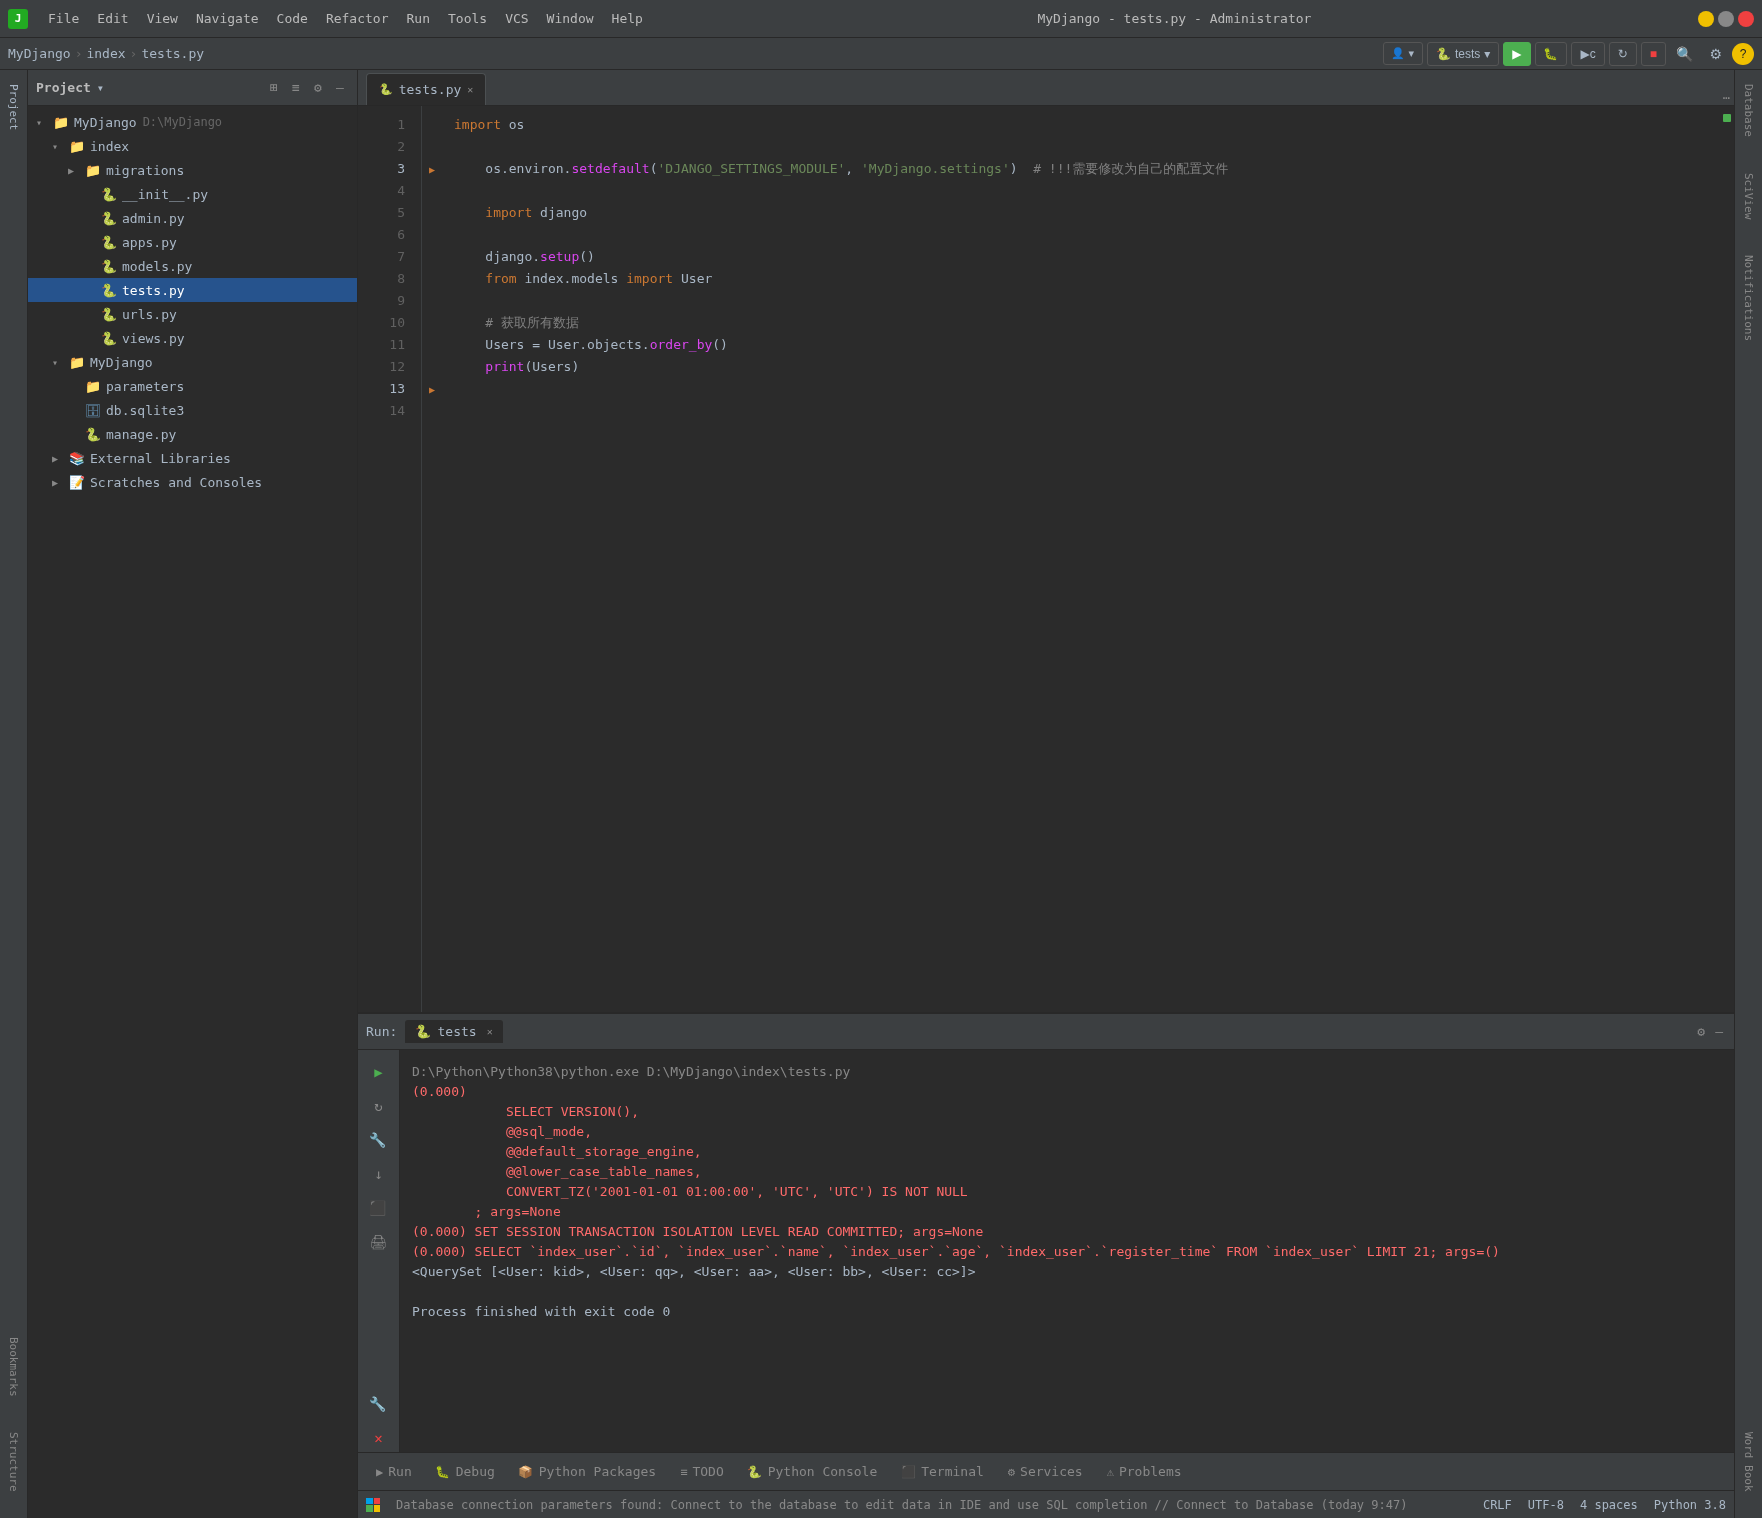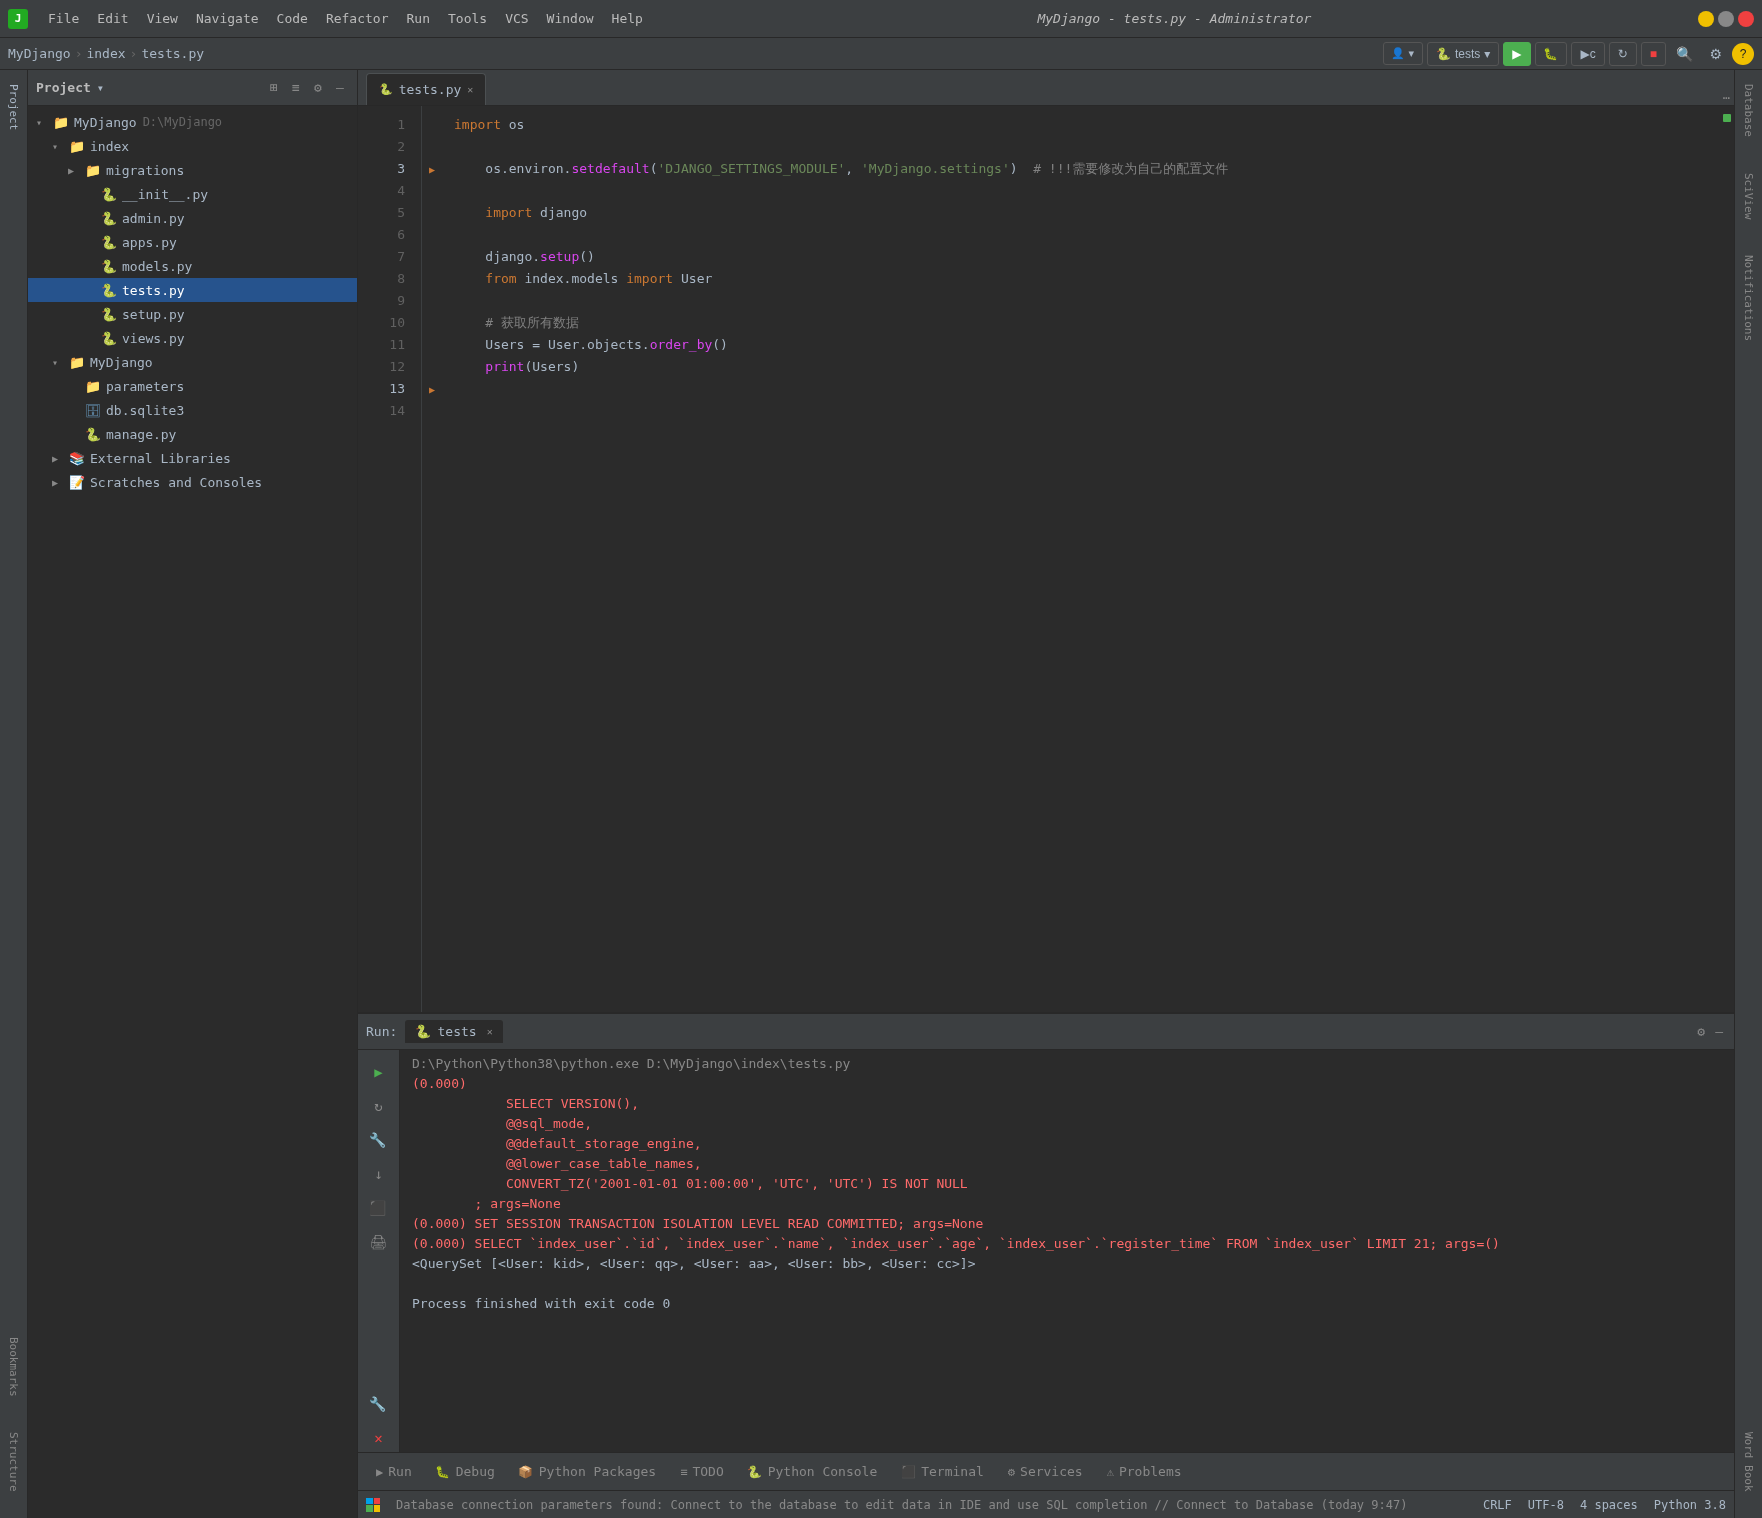--- a/index.html
+++ b/index.html
@@ -3,21 +3,21 @@
   <meta charset="utf-8">
   <style>
     * { margin: 0; padding: 0; box-sizing: border-box; }
     body { background: #2b2b2b; color: #a9b7c6; font-family: 'Consolas', 'Monaco', monospace; font-size: 13px; width: 1762px; height: 1518px; overflow: hidden; display: flex; flex-direction: column; }
 
     
     .title-bar { background: #3c3f41; height: 38px; display: flex; align-items: center; padding: 0 8px; gap: 12px; border-bottom: 1px solid #282828; flex-shrink: 0; }
     .title-bar-icon { width: 20px; height: 20px; background: #22aa22; border-radius: 3px; display: flex; align-items: center; justify-content: center; color: white; font-size: 11px; font-weight: bold; }
     .title-bar-menus { display: flex; gap: 2px; }
     .title-bar-menus span { padding: 3px 8px; color: #bbbbbb; font-size: 13px; cursor: pointer; border-radius: 3px; }
-    .title-bar-center { flex: 1; text-align: center; color: #bbbbbb; font-size: 13px; font-style: italic; }
+    .title-bar-center { flex: 1; text-align: center; color: #bbbbbb; font-size: 13px; }
 
     
     .breadcrumb-bar { background: #3c3f41; height: 32px; display: flex; align-items: center; padding: 0 8px; gap: 4px; border-bottom: 1px solid #282828; flex-shrink: 0; }
     .breadcrumb-item { color: #a9b7c6; font-size: 13px; }
     .breadcrumb-sep { color: #666; }
     .toolbar-btn { background: transparent; border: 1px solid #555; border-radius: 3px; color: #a9b7c6; padding: 4px 8px; cursor: pointer; font-size: 12px; display: flex; align-items: center; gap: 4px; }
     .toolbar-icon-btn { background: transparent; border: none; color: #a9b7c6; padding: 4px 6px; cursor: pointer; font-size: 14px; border-radius: 3px; }
 
     
     .main-area { display: flex; flex: 1; overflow: hidden; }
@@ -79,21 +79,21 @@
     .bottom-tab.active { color: #a9b7c6; background: #2b2b2b; border-radius: 3px 3px 0 0; }
     .bottom-tab-close { color: #888; font-size: 10px; margin-left: 4px; }
     .bottom-header-icons { margin-left: auto; display: flex; gap: 4px; }
     .bottom-header-icon { color: #888; cursor: pointer; font-size: 13px; padding: 3px; border-radius: 2px; }
 
     .bottom-sidebar { width: 42px; background: #3c3f41; border-right: 1px solid #282828; display: flex; flex-direction: column; align-items: center; padding-top: 8px; gap: 6px; flex-shrink: 0; }
     .bottom-sidebar-icon { color: #888; font-size: 14px; cursor: pointer; padding: 4px; border-radius: 3px; width: 28px; height: 28px; display: flex; align-items: center; justify-content: center; }
     .bottom-sidebar-icon.active { color: #4caf50; }
 
     .bottom-content { flex: 1; display: flex; overflow: hidden; }
-    .terminal-output { flex: 1; padding: 4px 12px; overflow-y: auto; font-size: 13px; line-height: 20px; color: #a9b7c6; }
+    .terminal-output { flex: 1; padding: 12px 12px; overflow-y: auto; font-size: 13px; line-height: 20px; color: #a9b7c6; }
     .term-gray { color: #888; }
     .term-red { color: #ff6b6b; }
     .term-command { color: #a9b7c6; }
 
     
     .status-bar { height: 28px; background: #3c3f41; border-top: 1px solid #282828; display: flex; align-items: center; padding: 0 8px; gap: 16px; flex-shrink: 0; }
     .status-item { font-size: 12px; color: #a9b7c6; display: flex; gap: 4px; cursor: pointer; }
     .status-left { flex: 1; }
     .status-info { color: #888; font-size: 12px; }
 
@@ -231,21 +231,21 @@
         <span class="tree-indent" style="width:52px;"></span>
         <span class="tree-arrow" style="width:16px;"></span>
         <span class="tree-icon">🐍</span>
         <span class="tree-label">tests.py</span>
       </div>
 
       <div class="tree-item">
         <span class="tree-indent" style="width:52px;"></span>
         <span class="tree-arrow" style="width:16px;"></span>
         <span class="tree-icon py-icon">🐍</span>
-        <span class="tree-label">setup.py</span>
+        <span class="tree-label">urls.py</span>
       </div>
 
       <div class="tree-item">
         <span class="tree-indent" style="width:52px;"></span>
         <span class="tree-arrow" style="width:16px;"></span>
         <span class="tree-icon py-icon">🐍</span>
         <span class="tree-label">views.py</span>
       </div>
 
       <div class="tree-item">

